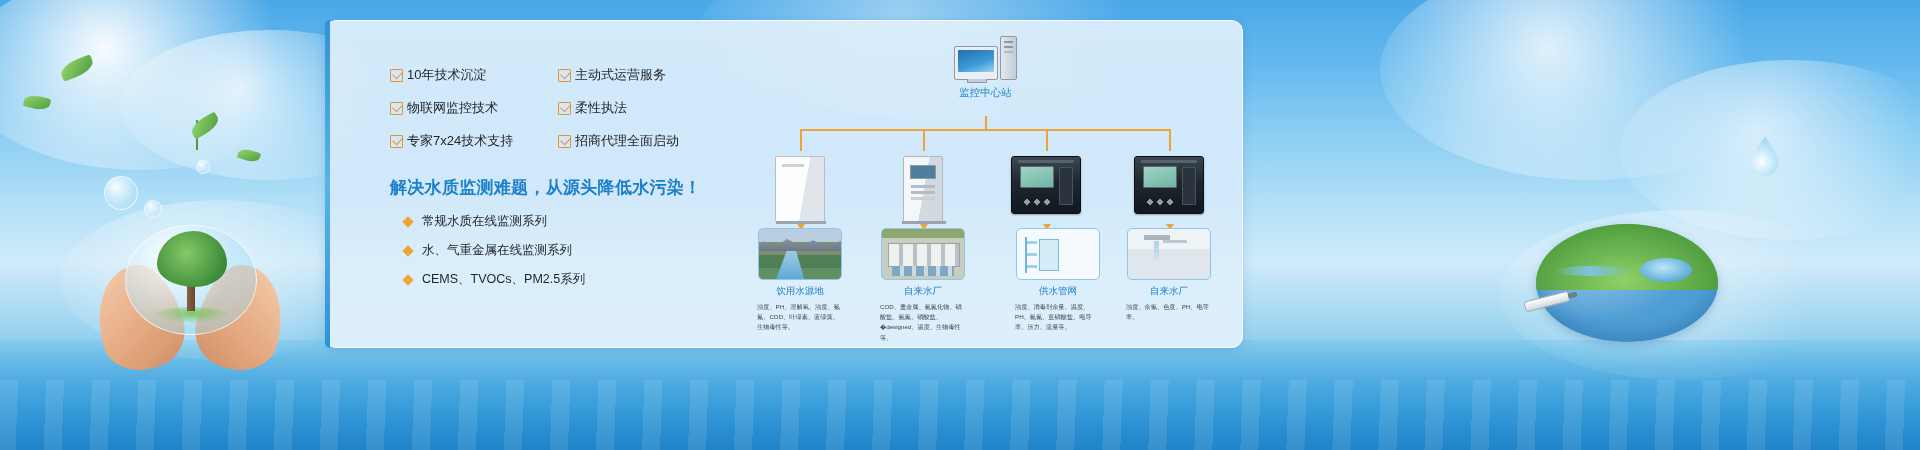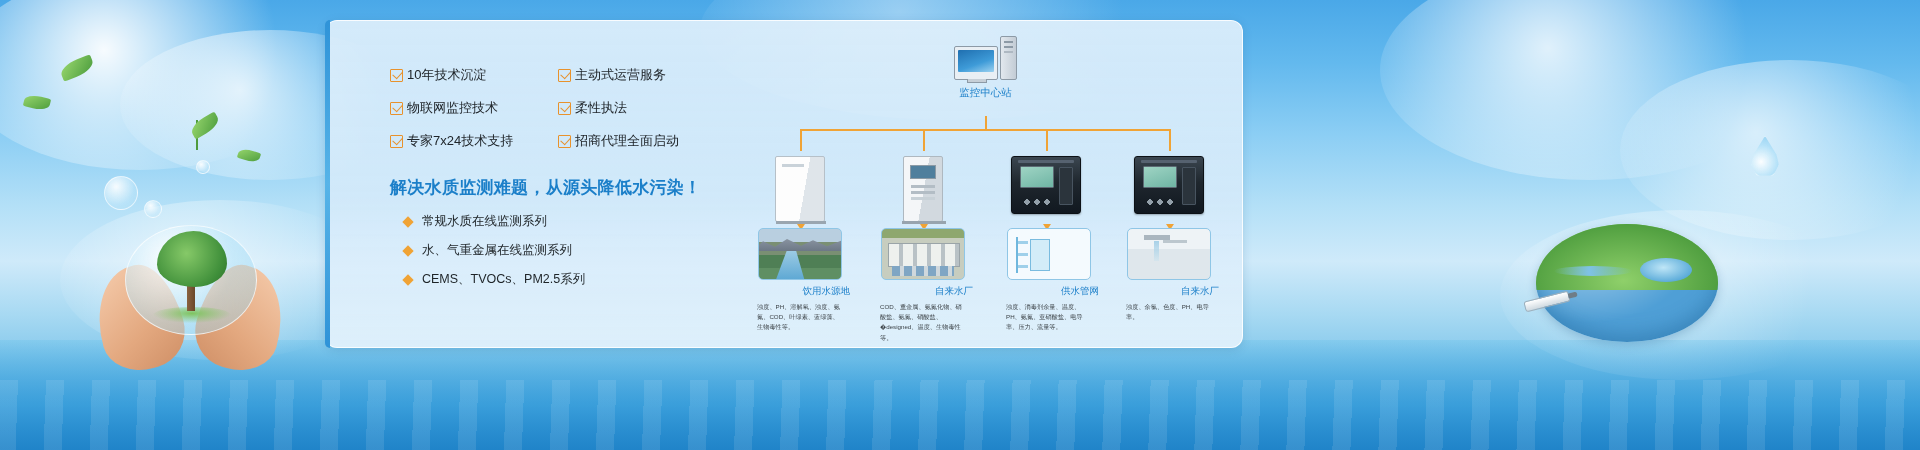--- a/index.html
+++ b/index.html
@@ -219,21 +219,21 @@
   }
   .analyzer .topbar {
     position: absolute; left: 6px; top: 3px; right: 6px; height: 3px;
     background: #566270; border-radius: 1px;
   }
 
   
   .thumbs { position: absolute; left: 0; top: 200px; width: 430px; height: 110px; }
   .thumb-cell { position: absolute; width: 100px; }
   .thumb-cell.p1 { left: -10px; }  .thumb-cell.p2 { left: 113px; }
-  .thumb-cell.p3 { left: 239px; }  .thumb-cell.p4 { left: 359px; }
+  .thumb-cell.p3 { left: 248px; }  .thumb-cell.p4 { left: 359px; }
 
   .thumb {
     width: 84px; height: 52px; margin: 0 auto;
     border-radius: 5px; border: 1.5px solid #8fc6e6;
     overflow: hidden; position: relative; background: #cfe6f3;
   }
   
   .ph1 { background: linear-gradient(180deg,#b9cfe0 0 26%,#7a8f73 26% 52%,#4f7f55 52% 78%,#5f8f63 78% 100%); }
   .ph1::before {
     content: ""; position: absolute; left: -6px; top: 8px; width: 100px; height: 14px;
@@ -275,21 +275,21 @@
   .ph4::before {
     content: ""; position: absolute; left: 16px; top: 6px; width: 26px; height: 5px;
     background: #aab6bf; box-shadow: 18px 4px 0 -1px #bcc7ce;
   }
   .ph4::after {
     content: ""; position: absolute; left: 26px; top: 12px; width: 5px; height: 20px;
     background: linear-gradient(180deg,rgba(160,205,230,.9),rgba(190,225,240,.3));
   }
 
   .thumb-title {
-    margin-top: 5px; text-align: right;
+    margin-top: 5px; text-align: center;
     color: #1b7fc9; font-size: 9.5px; white-space: nowrap;
   }
   .thumb-desc {
     margin: 4px auto 0; width: 86px; text-align: left;
     color: #3b4247; font-size: 6.2px; line-height: 1.65;
   }
 
   
   .hands { position: absolute; left: 95px; top: 225px; width: 190px; height: 145px; }
   .palm {

